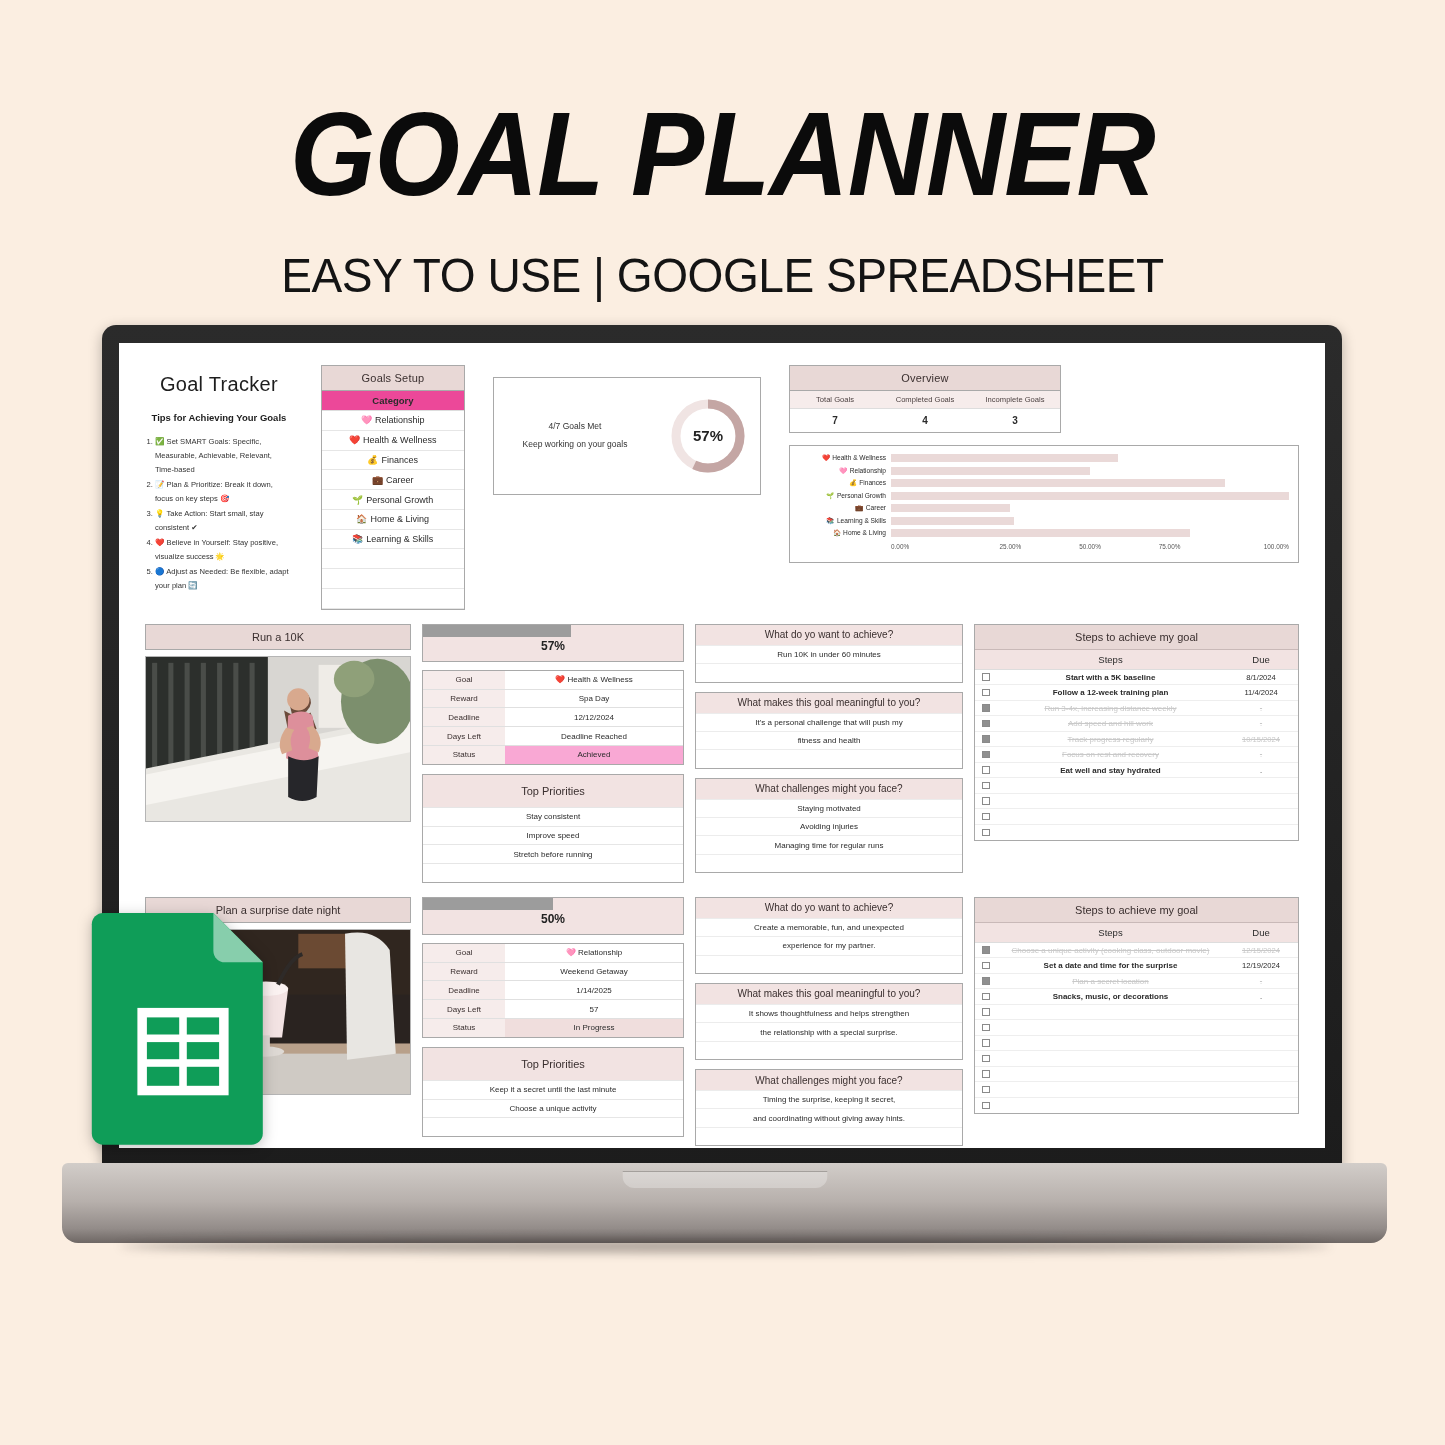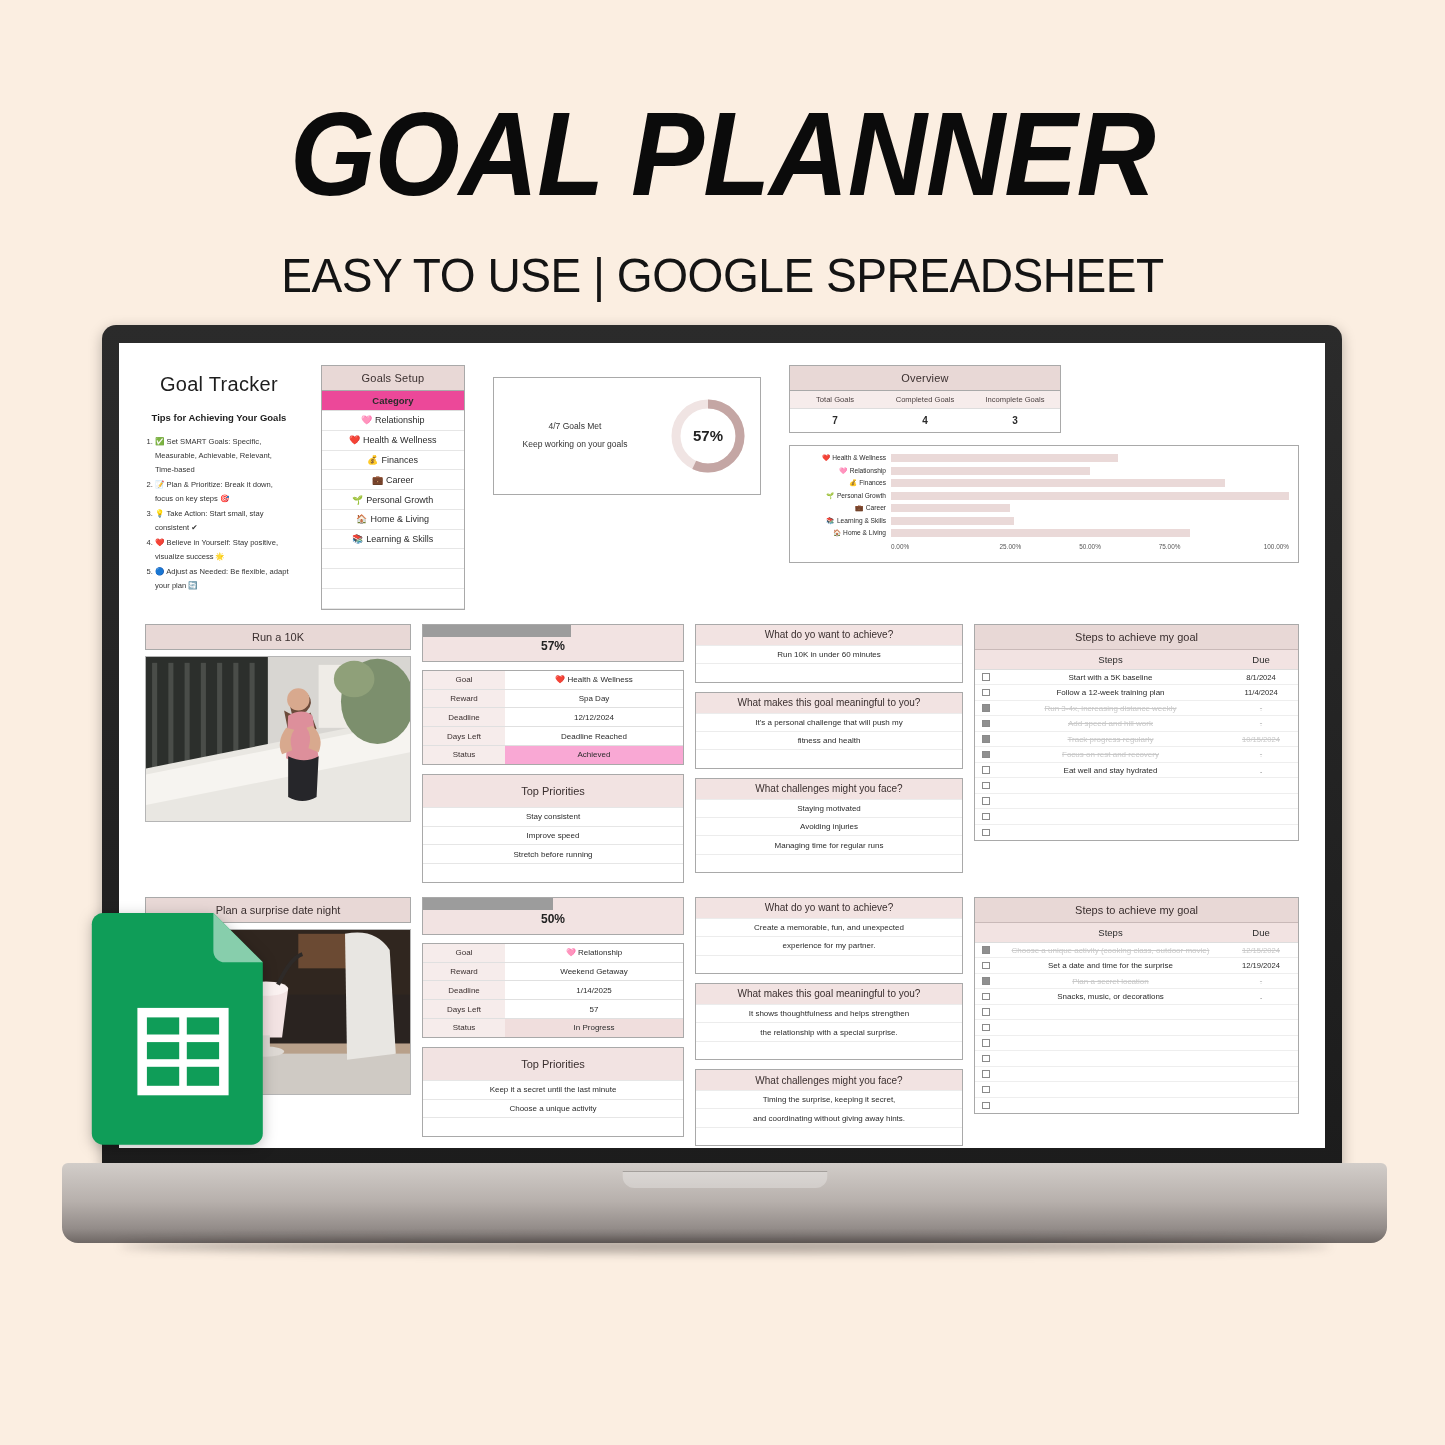--- a/index.html
+++ b/index.html
@@ -170,21 +170,21 @@
   .steps .hd { background:#e8d8d6; text-align:center; font-size:11px; padding:6px; color:#3a2f2f; border-bottom:1px solid #c9b9b8;}
   .steps .chd { display:flex; background:#f2e3e2; border-bottom:1px solid #ddd; }
   .steps .chd .c1 { width: 22px; }
   .steps .chd .c2 { flex:1; text-align:center; font-size:9.5px; padding: 4px 2px; }
   .steps .chd .c3 { width: 74px; text-align:center; font-size:9.5px; padding: 4px 2px; }
   .steps .sr { display:flex; border-bottom:1px solid #eee; align-items:center; min-height: 15.5px;}
   .steps .sr:last-child { border-bottom:none; }
   .steps .cb { width: 22px; display:flex; justify-content:center; }
   .steps .box { width: 7.5px; height: 7.5px; border:1px solid #8a8a8a; background:#fff; }
   .steps .box.checked { background:#8f8f8f; }
-  .steps .txt { flex:1; text-align:center; font-size:8px; font-weight:normal; }
+  .steps .txt { flex:1; text-align:center; font-size:8px; font-weight:bold; }
   .steps .due { width: 74px; text-align:center; font-size:7.6px; }
   .steps .sr.done .txt, .steps .sr.done .due { color:#c9c9c9; font-weight:normal; text-decoration: line-through; }
   .steps .sr.blank .txt, .steps .sr.blank .due { color: transparent; }
 </style>
 </head>
 <body>
 
 <div class="header">
   <div class="title">GOAL PLANNER</div>
   <div class="subtitle">EASY TO USE | GOOGLE SPREADSHEET</div>

